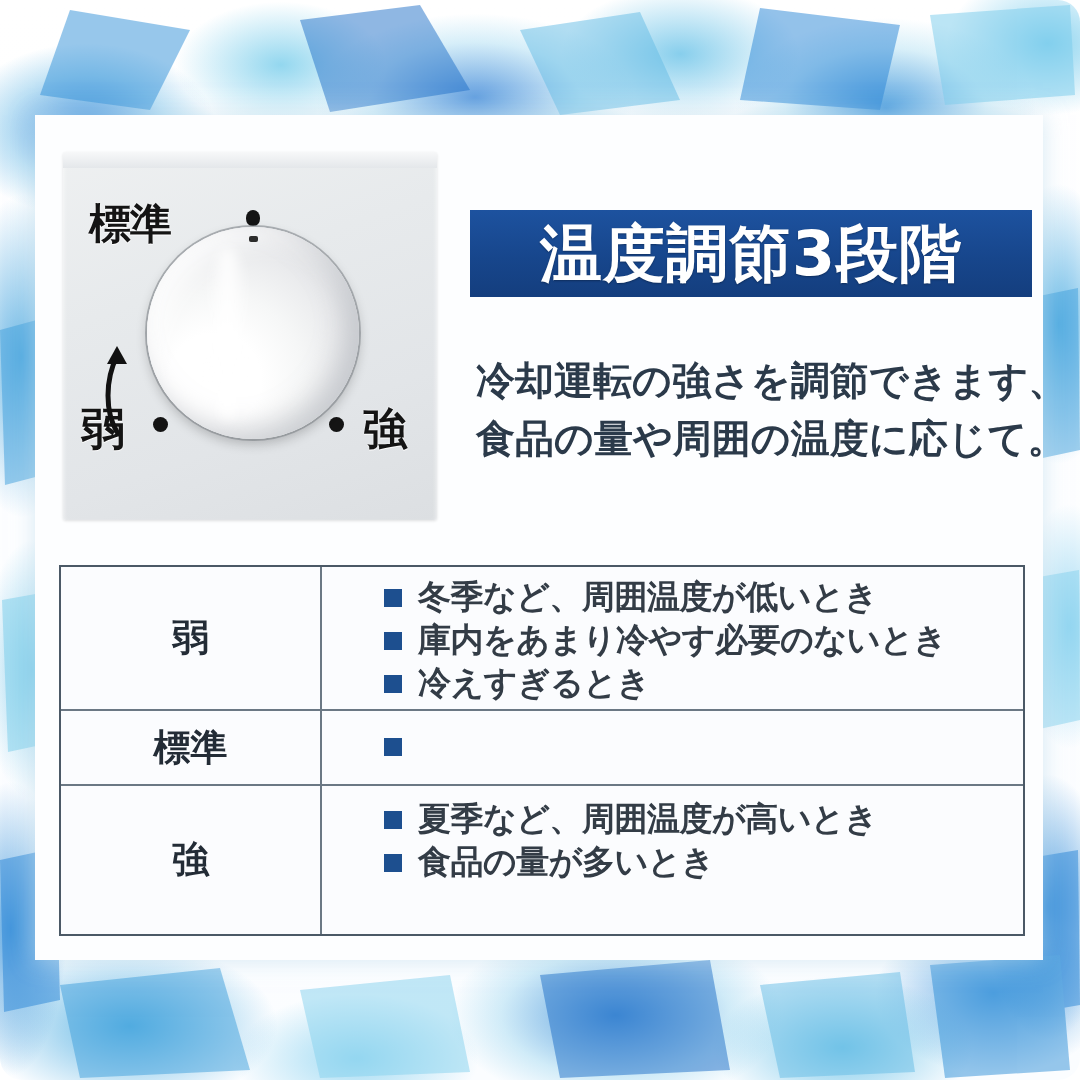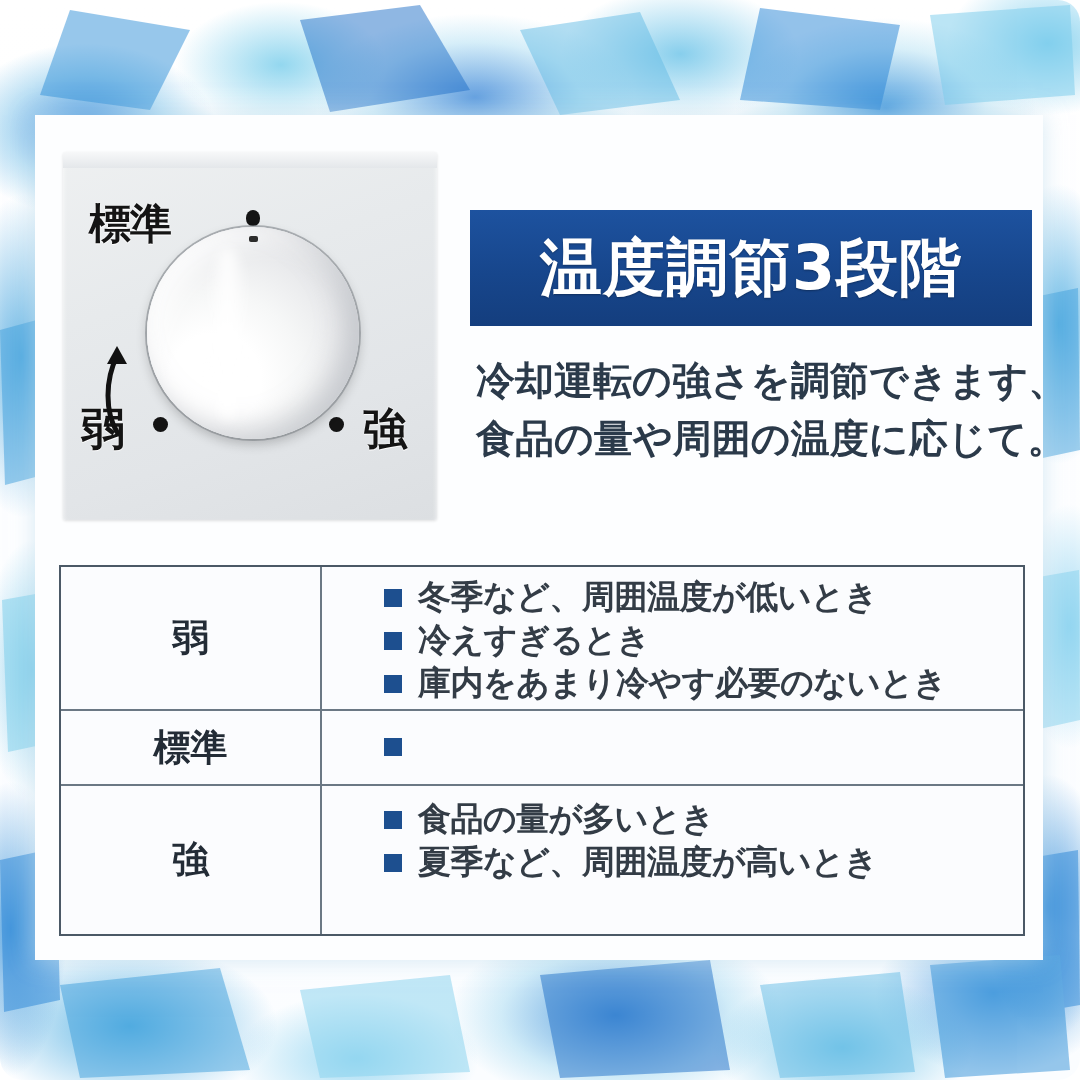--- a/index.html
+++ b/index.html
@@ -136,21 +136,21 @@
   .knob-label.strong   { left: 300px; top: 248px; font-size: 44px; }
 
   .knob-arrow { position: absolute; left: 38px; top: 188px; }
 
   
   .title-banner {
     position: absolute;
     left: 470px;
     top: 210px;
     width: 562px;
-    height: 116px;
+    height: 87px;
     background: linear-gradient(180deg, #1d529f 0%, #17468c 55%, #143e7e 100%);
     display: flex;
     align-items: center;
     justify-content: center;
   }
   .title-text {
     font-family: "DejaVu Sans", "Liberation Sans", sans-serif;
     font-weight: 700;
     font-size: 62px;
     color: #ffffff;
@@ -300,47 +300,47 @@
 
     <div class="trow row-weak">
       <div class="tcell-label">弱</div>
       <div class="tcell-items">
         <div class="bullet-row">
           <span class="bullet-sq"></span>
           <span class="bullet-text">冬季など、周囲温度が低いとき</span>
         </div>
         <div class="bullet-row">
           <span class="bullet-sq"></span>
+          <span class="bullet-text">庫内をあまり冷やす必要のないとき</span>
+        </div>
+        <div class="bullet-row">
+          <span class="bullet-sq"></span>
           <span class="bullet-text">冷えすぎるとき</span>
-        </div>
-        <div class="bullet-row">
-          <span class="bullet-sq"></span>
-          <span class="bullet-text">庫内をあまり冷やす必要のないとき</span>
         </div>
       </div>
     </div>
 
     <div class="trow row-standard">
       <div class="tcell-label">標準</div>
       <div class="tcell-items">
         <div class="bullet-row">
           <span class="bullet-sq"></span>
         </div>
       </div>
     </div>
 
     <div class="trow row-strong">
       <div class="tcell-label">強</div>
       <div class="tcell-items">
         <div class="bullet-row">
           <span class="bullet-sq"></span>
+          <span class="bullet-text">夏季など、周囲温度が高いとき</span>
+        </div>
+        <div class="bullet-row">
+          <span class="bullet-sq"></span>
           <span class="bullet-text">食品の量が多いとき</span>
-        </div>
-        <div class="bullet-row">
-          <span class="bullet-sq"></span>
-          <span class="bullet-text">夏季など、周囲温度が高いとき</span>
         </div>
       </div>
     </div>
 
   </div>
 
 </div>
 
 </body></html>

